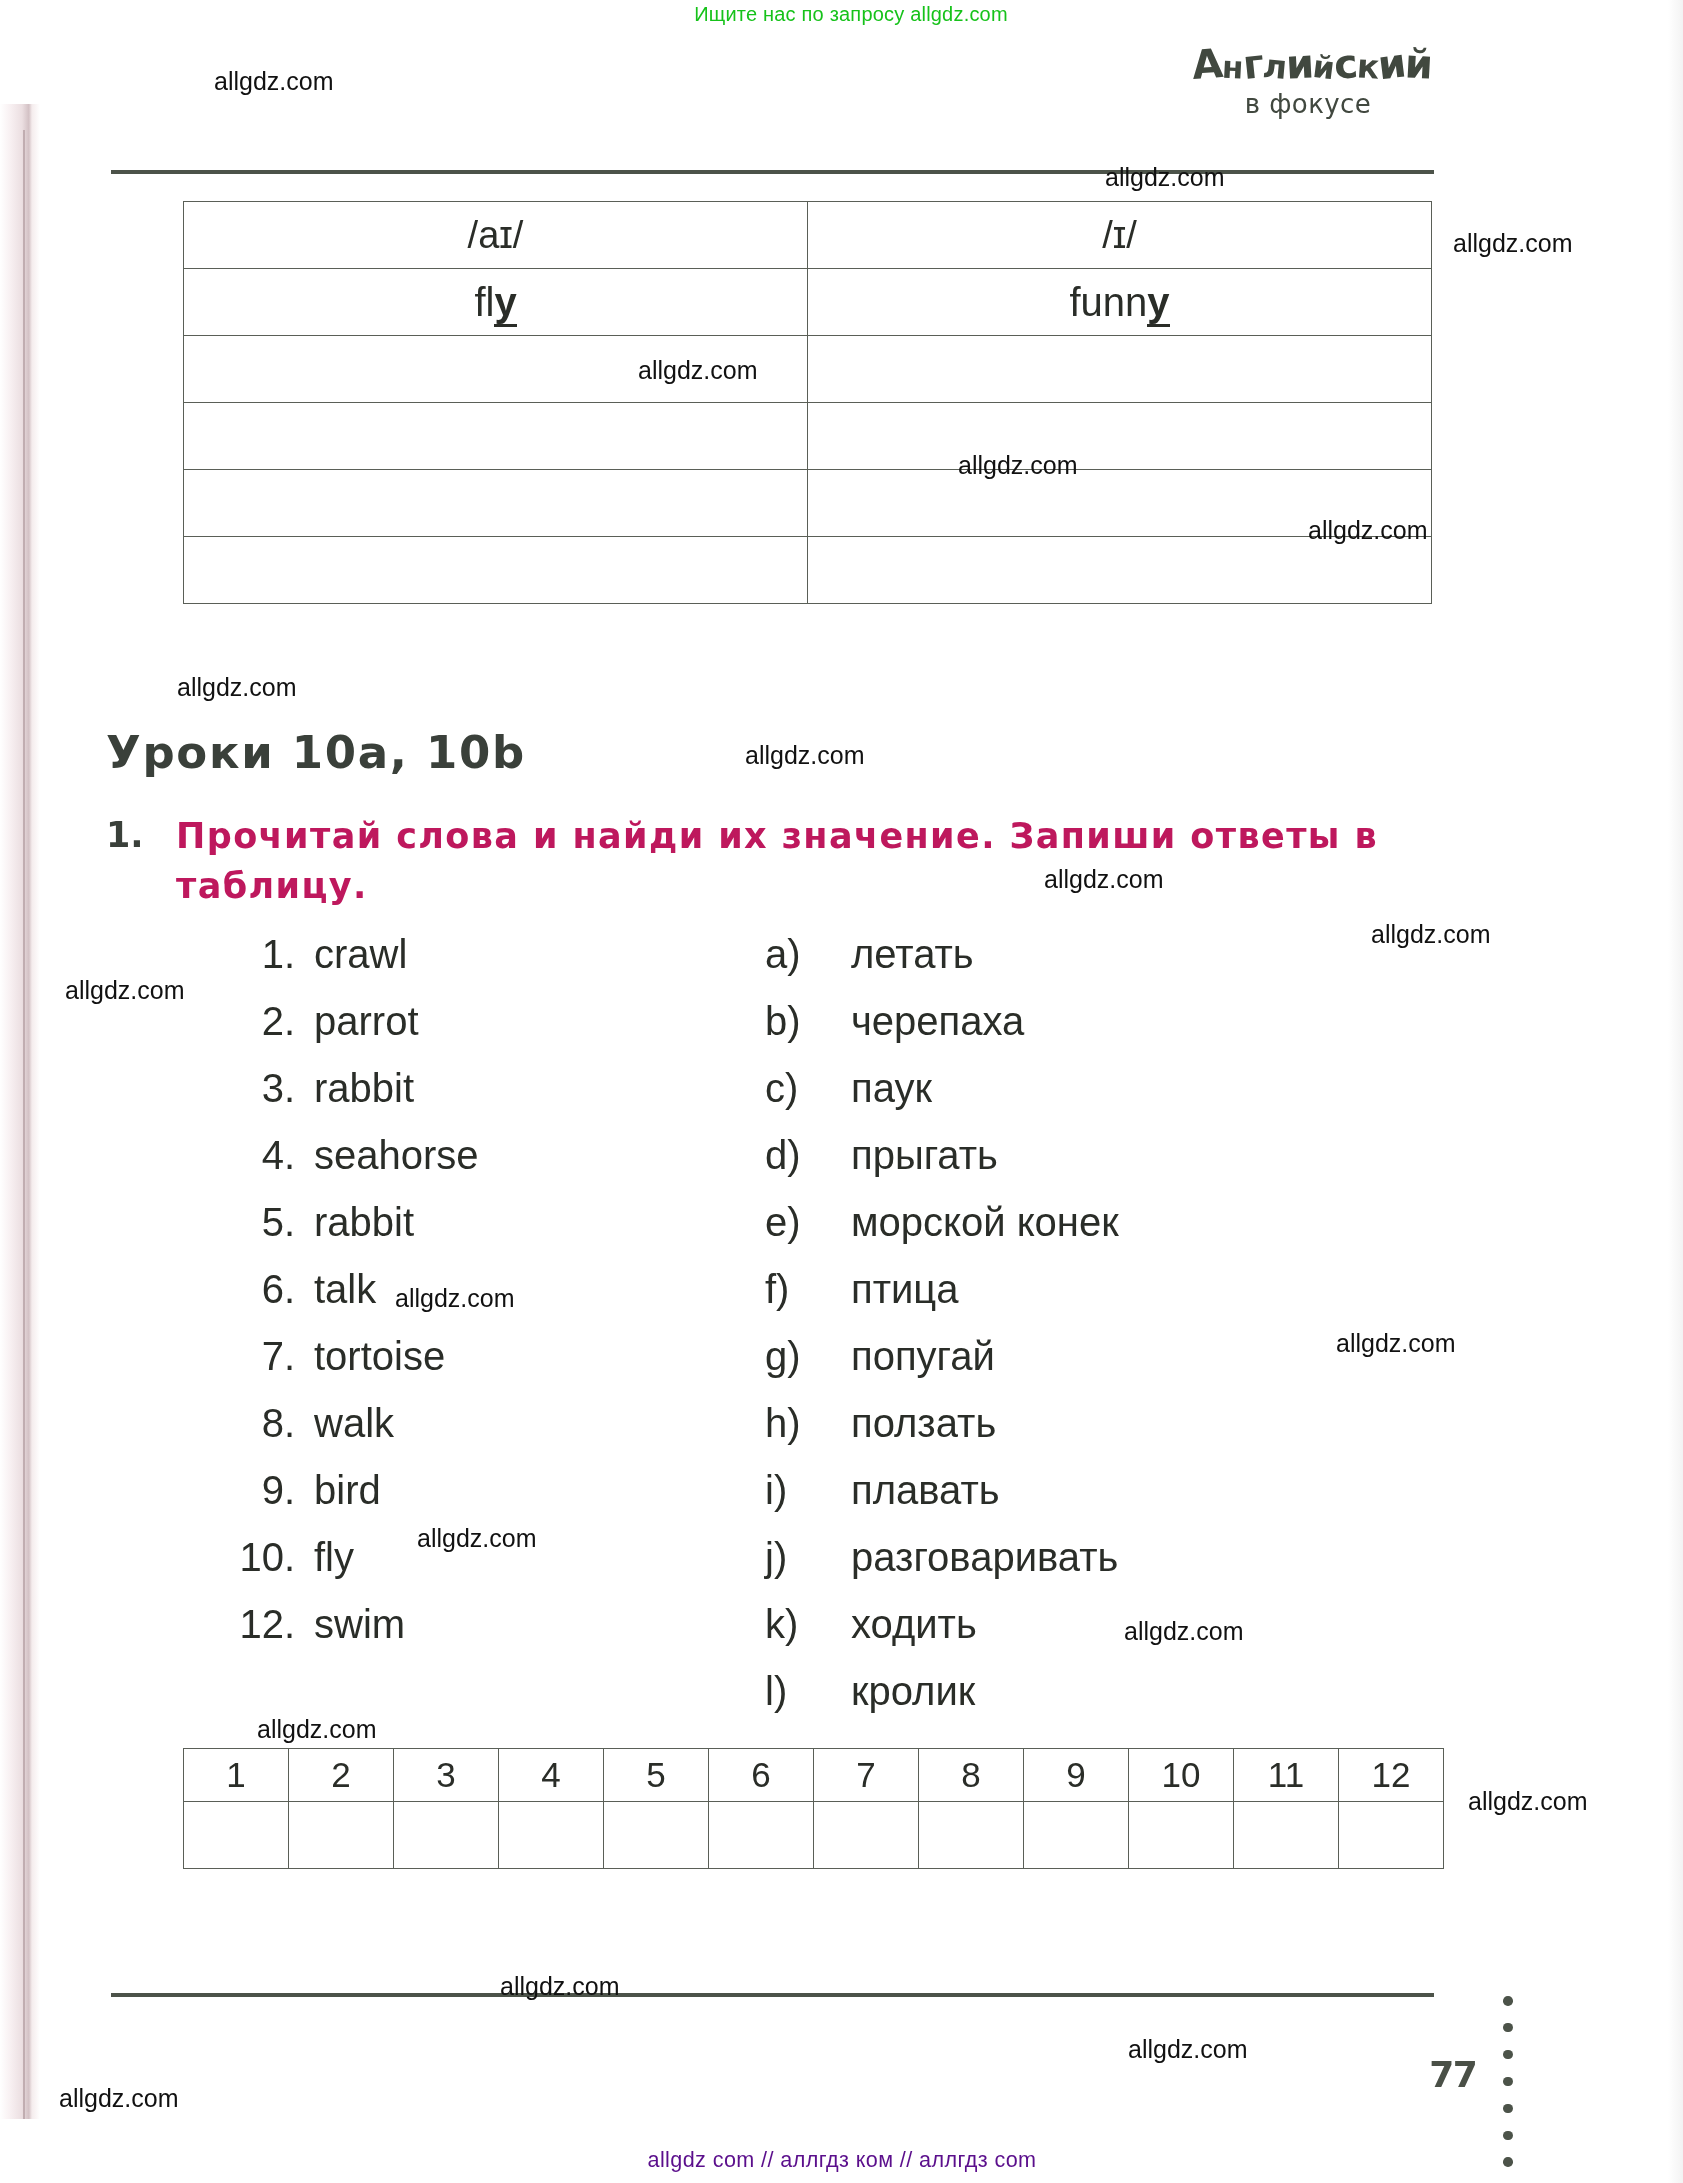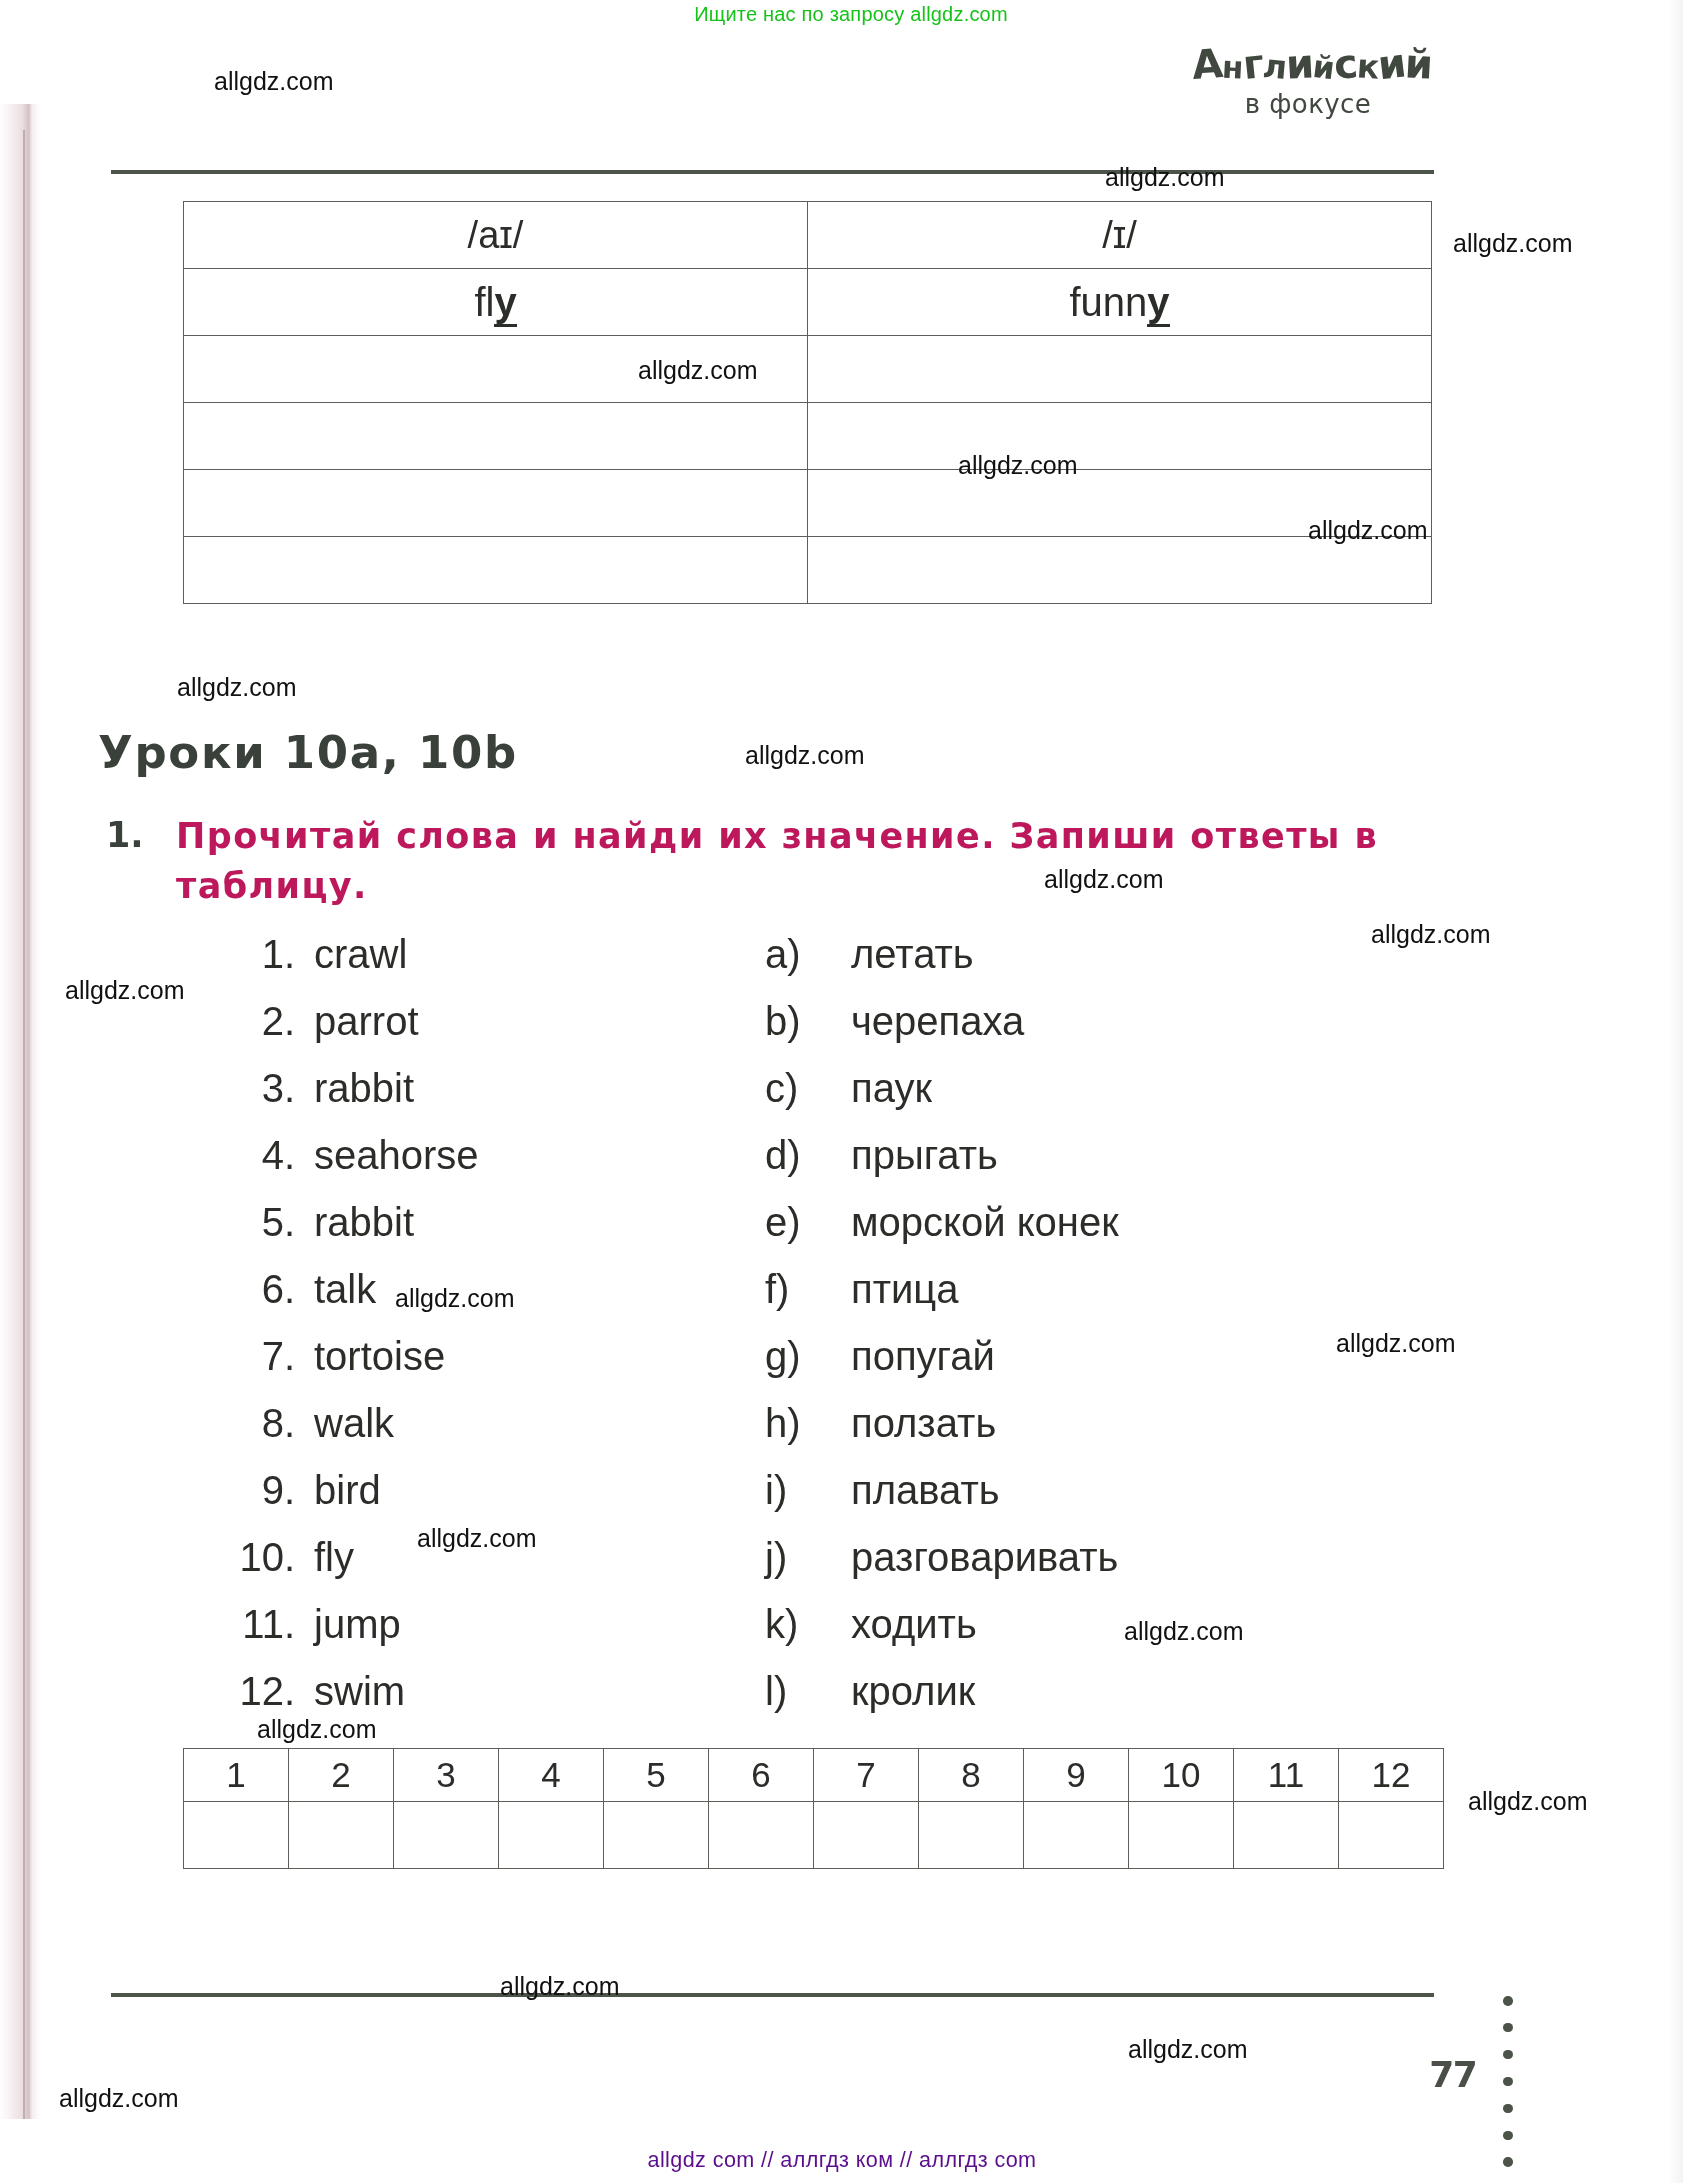--- a/index.html
+++ b/index.html
@@ -139,21 +139,21 @@
     font-family: "Liberation Sans", sans-serif;
   }
   .ph-word b {
     font-weight: 700;
     border-bottom: 3.5px solid #2a2d28;
   }
 
   
   .lesson-title {
     position: absolute;
-    left: 98px; top: 726px;
+    left: 106px; top: 726px;
     font-size: 45px;
     font-weight: 700;
     font-family: "DejaVu Sans", sans-serif;
     letter-spacing: 1.7px;
     color: #3a403a;
   }
 
   
   .task-num {
     position: absolute;
@@ -356,24 +356,20 @@
       </div>
     <div class="lrow">
         <span class="marker">9.</span>
         <span>bird</span>
       </div>
     <div class="lrow">
         <span class="marker">10.</span>
         <span>fly</span>
       </div>
     <div class="lrow">
-        <span class="marker">11.</span>
-        <span>jump</span>
-      </div>
-    <div class="lrow">
         <span class="marker">12.</span>
         <span>swim</span>
       </div>
   </div>
 
   <div class="col-trans">
     <div class="lrow">
         <span class="marker">a)</span>
         <span>летать</span>
       </div>

